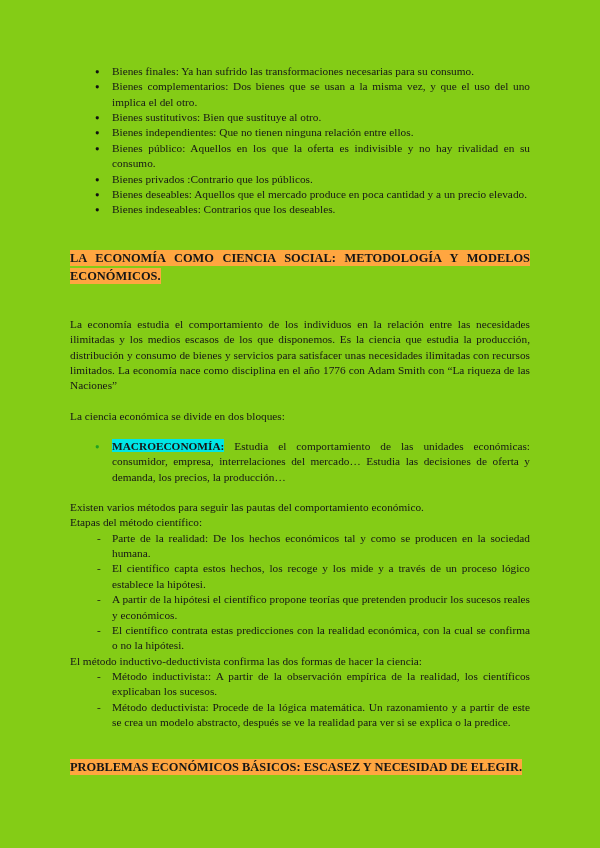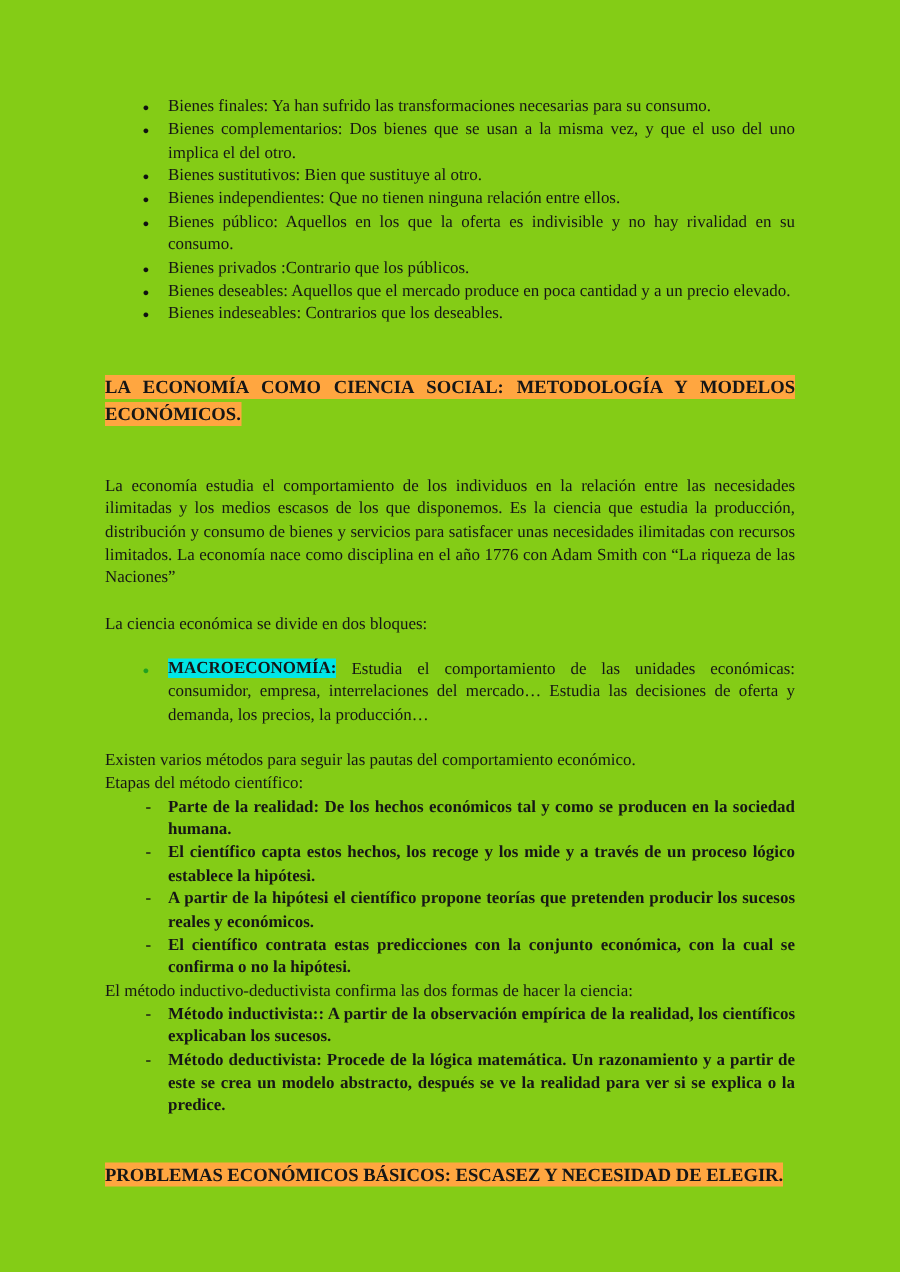--- a/index.html
+++ b/index.html
@@ -59,21 +59,20 @@
     top: 0;
     font-size: 7.5px;
     line-height: 15px;
     color: var(--bullet-green, #21a121);
   }
 
   
   ul.dash {
     list-style: none;
     padding-left: 42px;
-    font-weight: bold;
   }
   ul.dash > li {
     position: relative;
     margin: 0;
   }
   ul.dash > li::before {
     content: "-";
     position: absolute;
     left: -15px;
     top: 0;
@@ -132,21 +131,21 @@
     </li>
   </ul>
 
   <p class="mt-1">Existen varios métodos para seguir las pautas del comportamiento económico.</p>
   <p>Etapas del método científico:</p>
 
   <ul class="dash">
     <li>Parte de la realidad: De los hechos económicos tal y como se producen en la sociedad humana.</li>
     <li>El científico capta estos hechos, los recoge y los mide y a través de un proceso lógico establece la hipótesi.</li>
     <li>A partir de la hipótesi el científico propone teorías que pretenden producir los sucesos reales y económicos.</li>
-    <li>El científico contrata estas predicciones con la conjunto económica, con la cual se confirma o no la hipótesi.</li>
+    <li>El científico contrata estas predicciones con la realidad económica, con la cual se confirma o no la hipótesi.</li>
   </ul>
 
   <p>El método inductivo-deductivista confirma las dos formas de hacer la ciencia:</p>
 
   <ul class="dash">
     <li>Método inductivista:: A partir de la observación empírica de la realidad, los científicos explicaban los sucesos.</li>
     <li>Método deductivista: Procede de la lógica matemática. Un razonamiento y a partir de este se crea un modelo abstracto, después se ve la realidad para ver si se explica o la predice.</li>
   </ul>
 
   <div class="heading mt-3">

